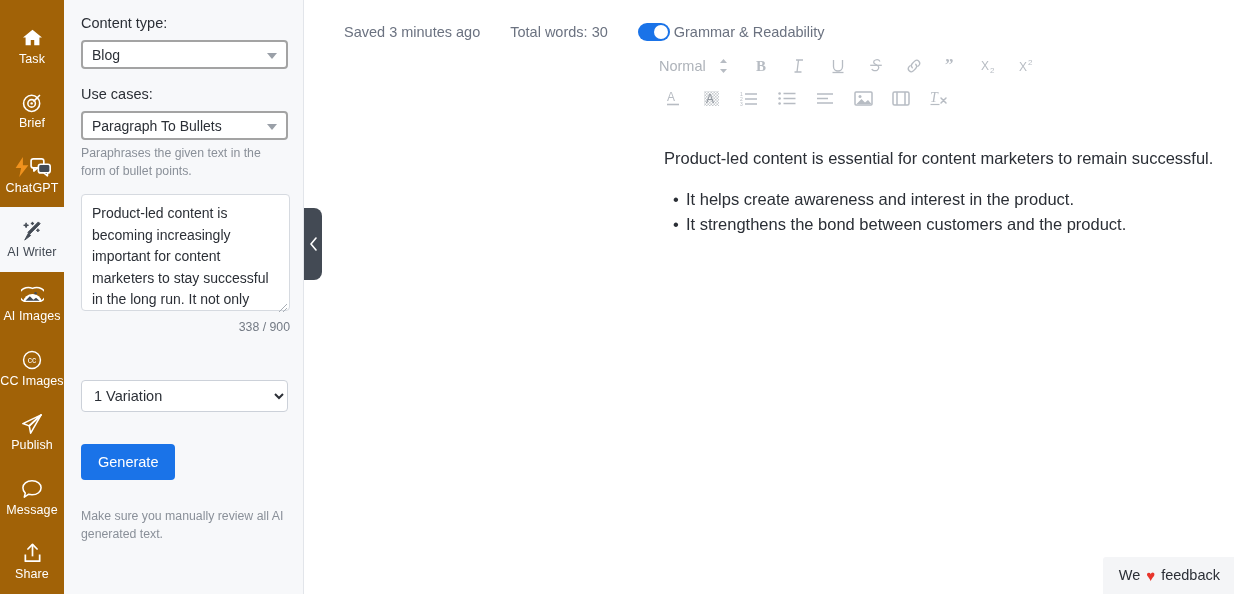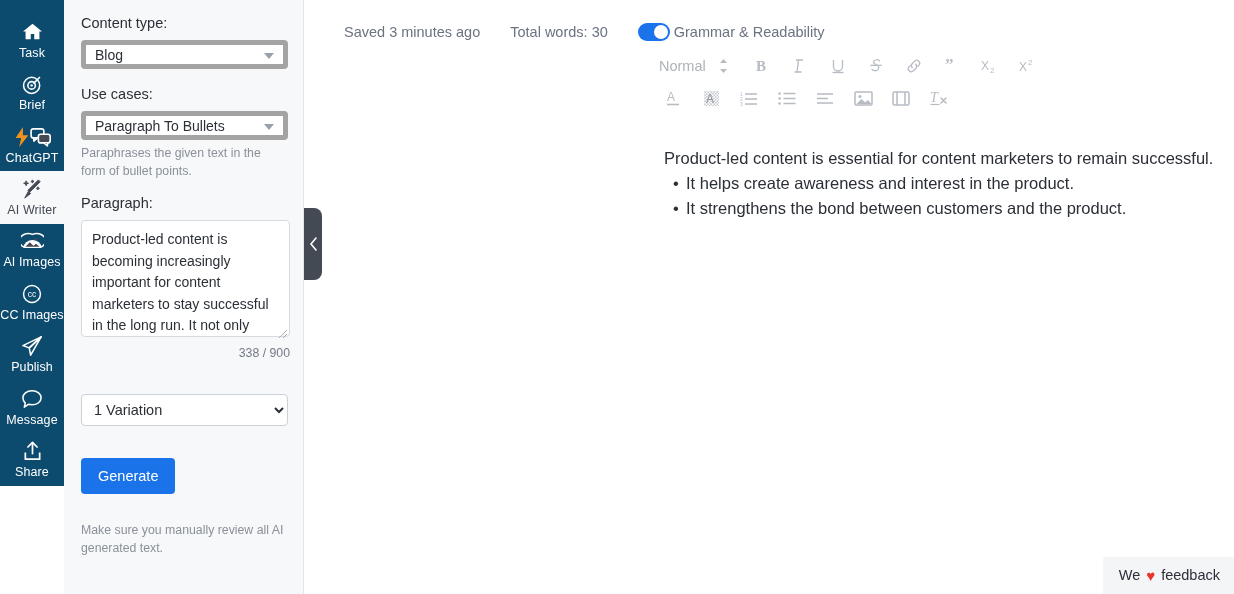--- a/index.html
+++ b/index.html
@@ -8,22 +8,22 @@
     width: 1234px; height: 594px;
     overflow: hidden;
     background: #ffffff;
     font-family: "Liberation Sans", sans-serif;
     -webkit-font-smoothing: antialiased;
   }
   #app { position: relative; width: 1234px; height: 594px; display: flex; }
 
   
   .rail {
-    width: 64px; height: 486px;
-    background: #0c4a6e;
+    width: 64px; height: 594px;
+    background: #a16207;
     flex: 0 0 64px;
     position: relative;
     display: flex; flex-direction: column;
     padding-top: 14px;
   }
   .rail-item {
     height: 67px;
     display: flex; flex-direction: column;
     align-items: center; justify-content: center;
     color: #ffffff;
@@ -62,21 +62,21 @@
     font-size: 14.5px;
     color: #2b2f36;
     margin: 0 0 8px 0;
     line-height: 18px;
   }
   .select-box {
     position: relative;
     width: 207px;
     height: 29px;
     background: #ffffff;
-    border: 5px solid #a3a3a3;
+    border: 2px solid #a3a3a3;
     border-radius: 4px;
     display: flex; align-items: center;
     padding: 0 26px 0 9px;
     font-size: 14px;
     color: #2b2f36;
     cursor: pointer;
     margin-bottom: 16px;
   }
   .select-box .caret {
     position: absolute; right: 9px; top: 50%;
@@ -115,21 +115,21 @@
     pointer-events: none;
   }
   .counter {
     text-align: right;
     width: 209px;
     font-size: 12.3px;
     color: #737a84;
     margin-top: 5px;
   }
   .variation-select {
-    margin-top: 34px;
+    margin-top: 46px;
     width: 207px; height: 32px;
     background: #ffffff;
     border: 1px solid #ccd1d9;
     border-radius: 4px;
     font-size: 14.5px;
     color: #2b2f36;
     padding: 0 8px;
     font-family: "Liberation Sans", sans-serif;
     -webkit-appearance: menulist;
     appearance: menulist;
@@ -226,21 +226,21 @@
     font-size: 14.5px;
     color: #aeb3ba;
   }
   .tb svg { display: block; }
   .tb-gap { width: 10px; }
 
   .doc {
     padding: 34px 0 0 360px;
   }
   .doc p {
-    margin: 0 0 0 0;
+    margin: 0 0 16px 0;
     font-size: 16.5px;
     line-height: 25px;
     color: #2b2f36;
   }
   .doc ul {
     margin: 0; padding-left: 22px;
     list-style: none;
   }
   .doc li {
     font-size: 16.5px;
@@ -384,21 +384,20 @@
       <span class="caret"></span>
     </div>
 
     <div class="field-label">Use cases:</div>
     <div class="select-box">
       <span>Paragraph To Bullets</span>
       <span class="caret"></span>
     </div>
     <div class="help-text">Paraphrases the given text in the form of bullet points.</div>
 
-    <div class="field-label">Paragraph:</div>
     <div class="ta-wrap">
       <textarea class="textarea-box" placeholder="Enter your paragraph" style="">Product-led content is becoming increasingly important for content marketers to stay successful in the long run. It not only</textarea>
       <svg class="ta-grip" viewBox="0 0 12 12">
         <path d="M11 3 L3 11 M11 7 L7 11" stroke="#a8aeb6" stroke-width="1" fill="none"></path>
       </svg>
     </div>
     <div class="counter">338 / 900</div>
 
     <select class="variation-select">
       <option>1 Variation</option>

